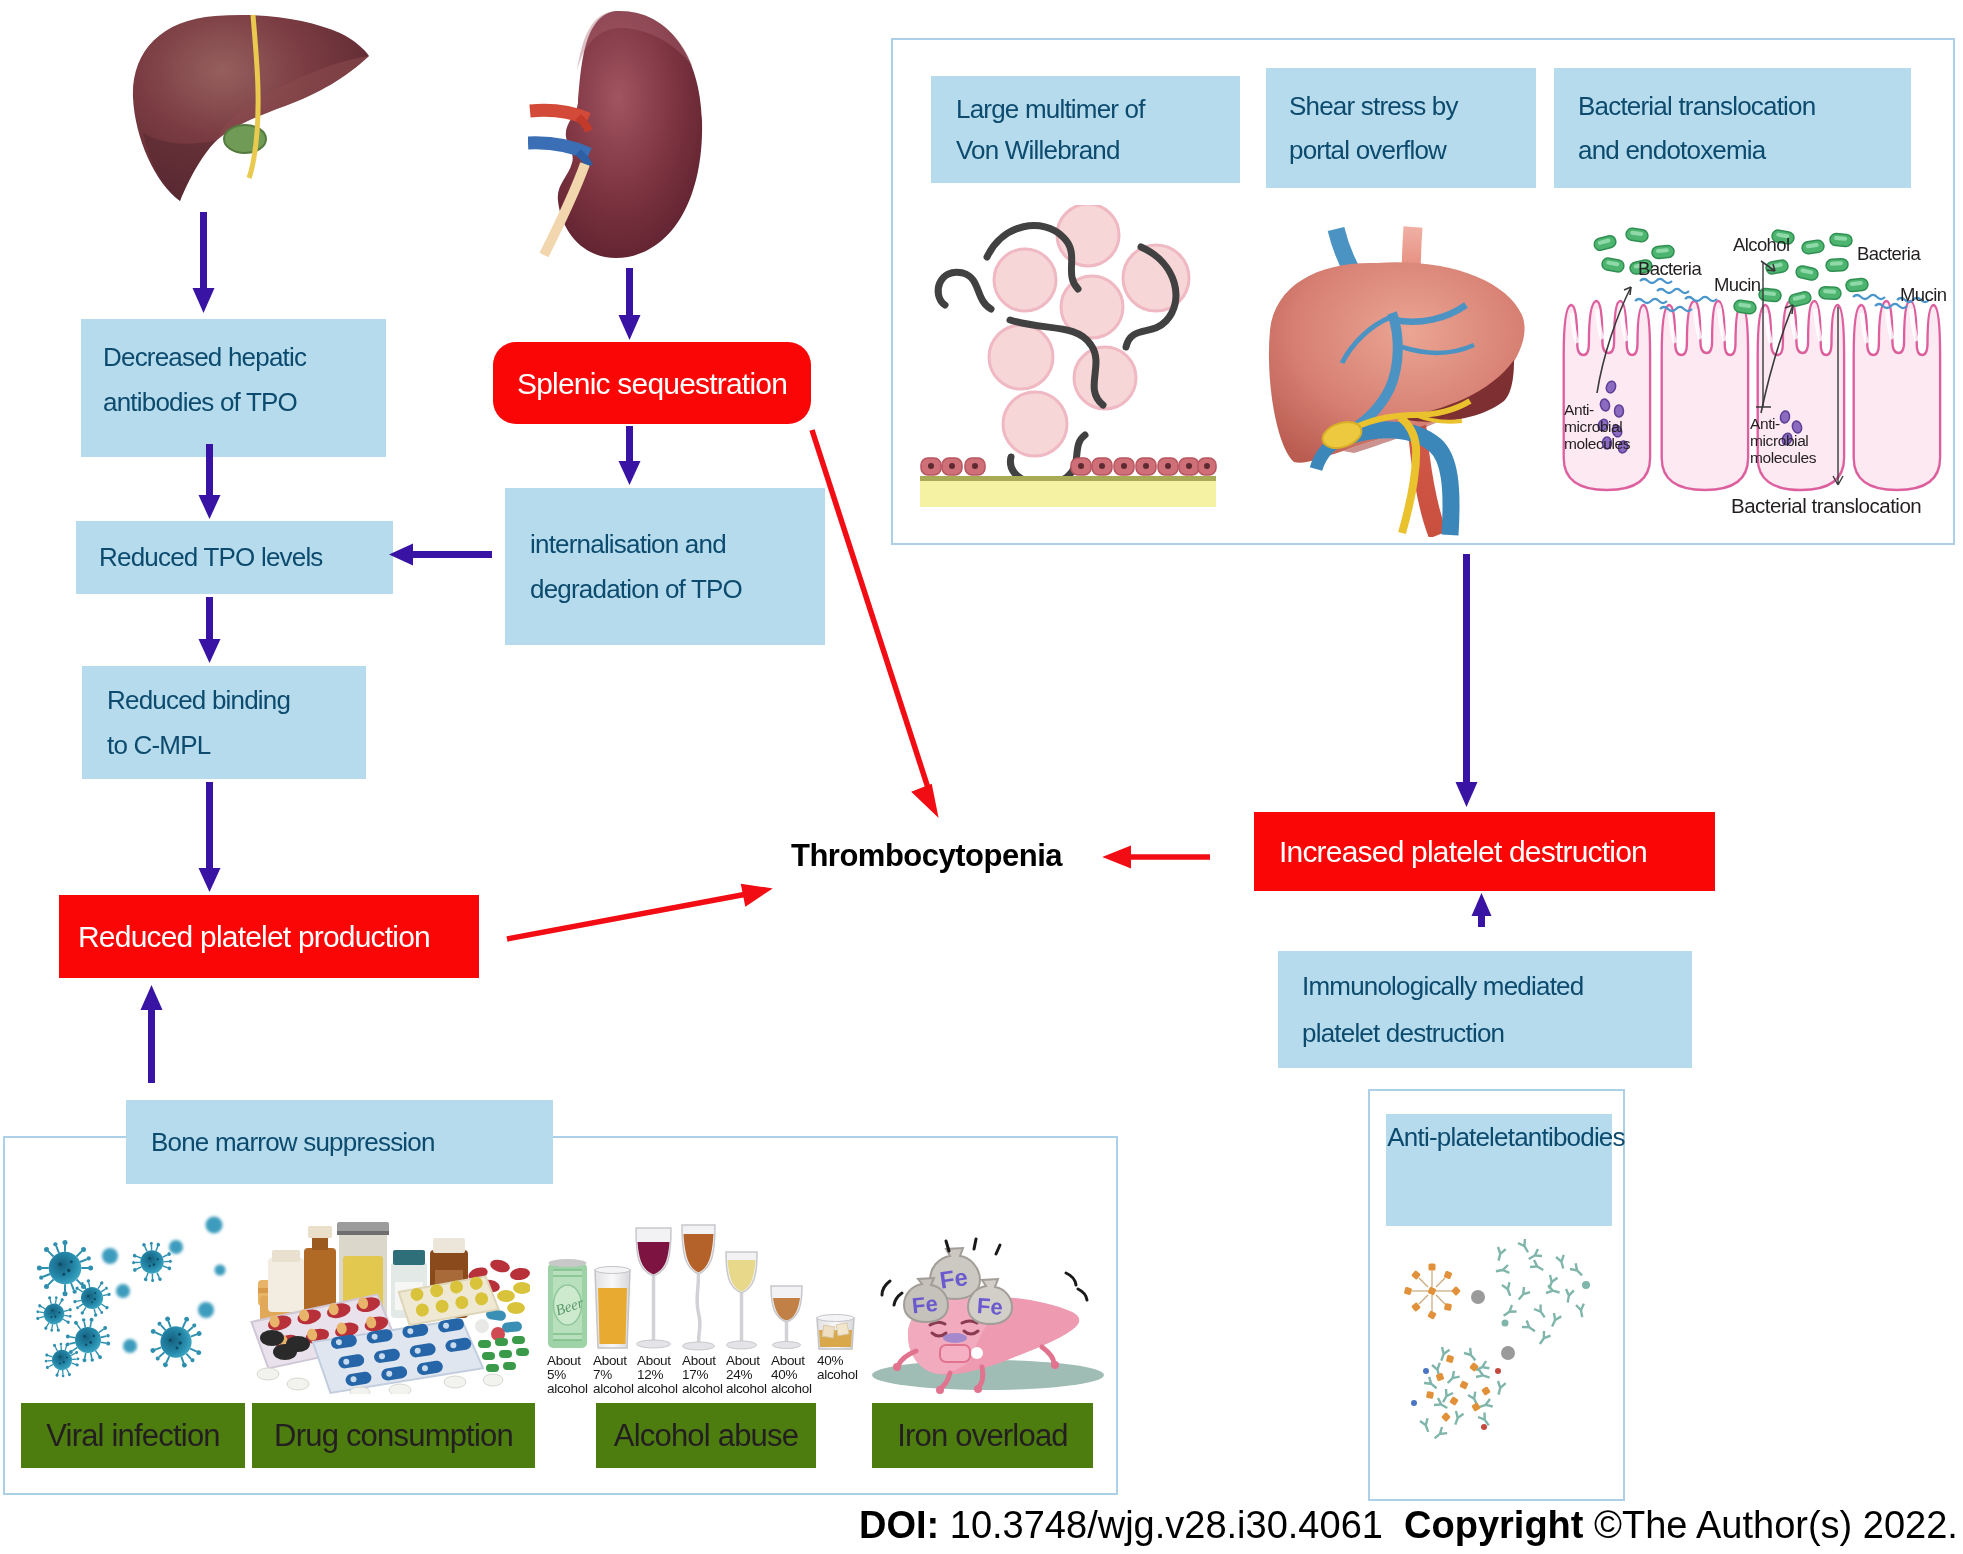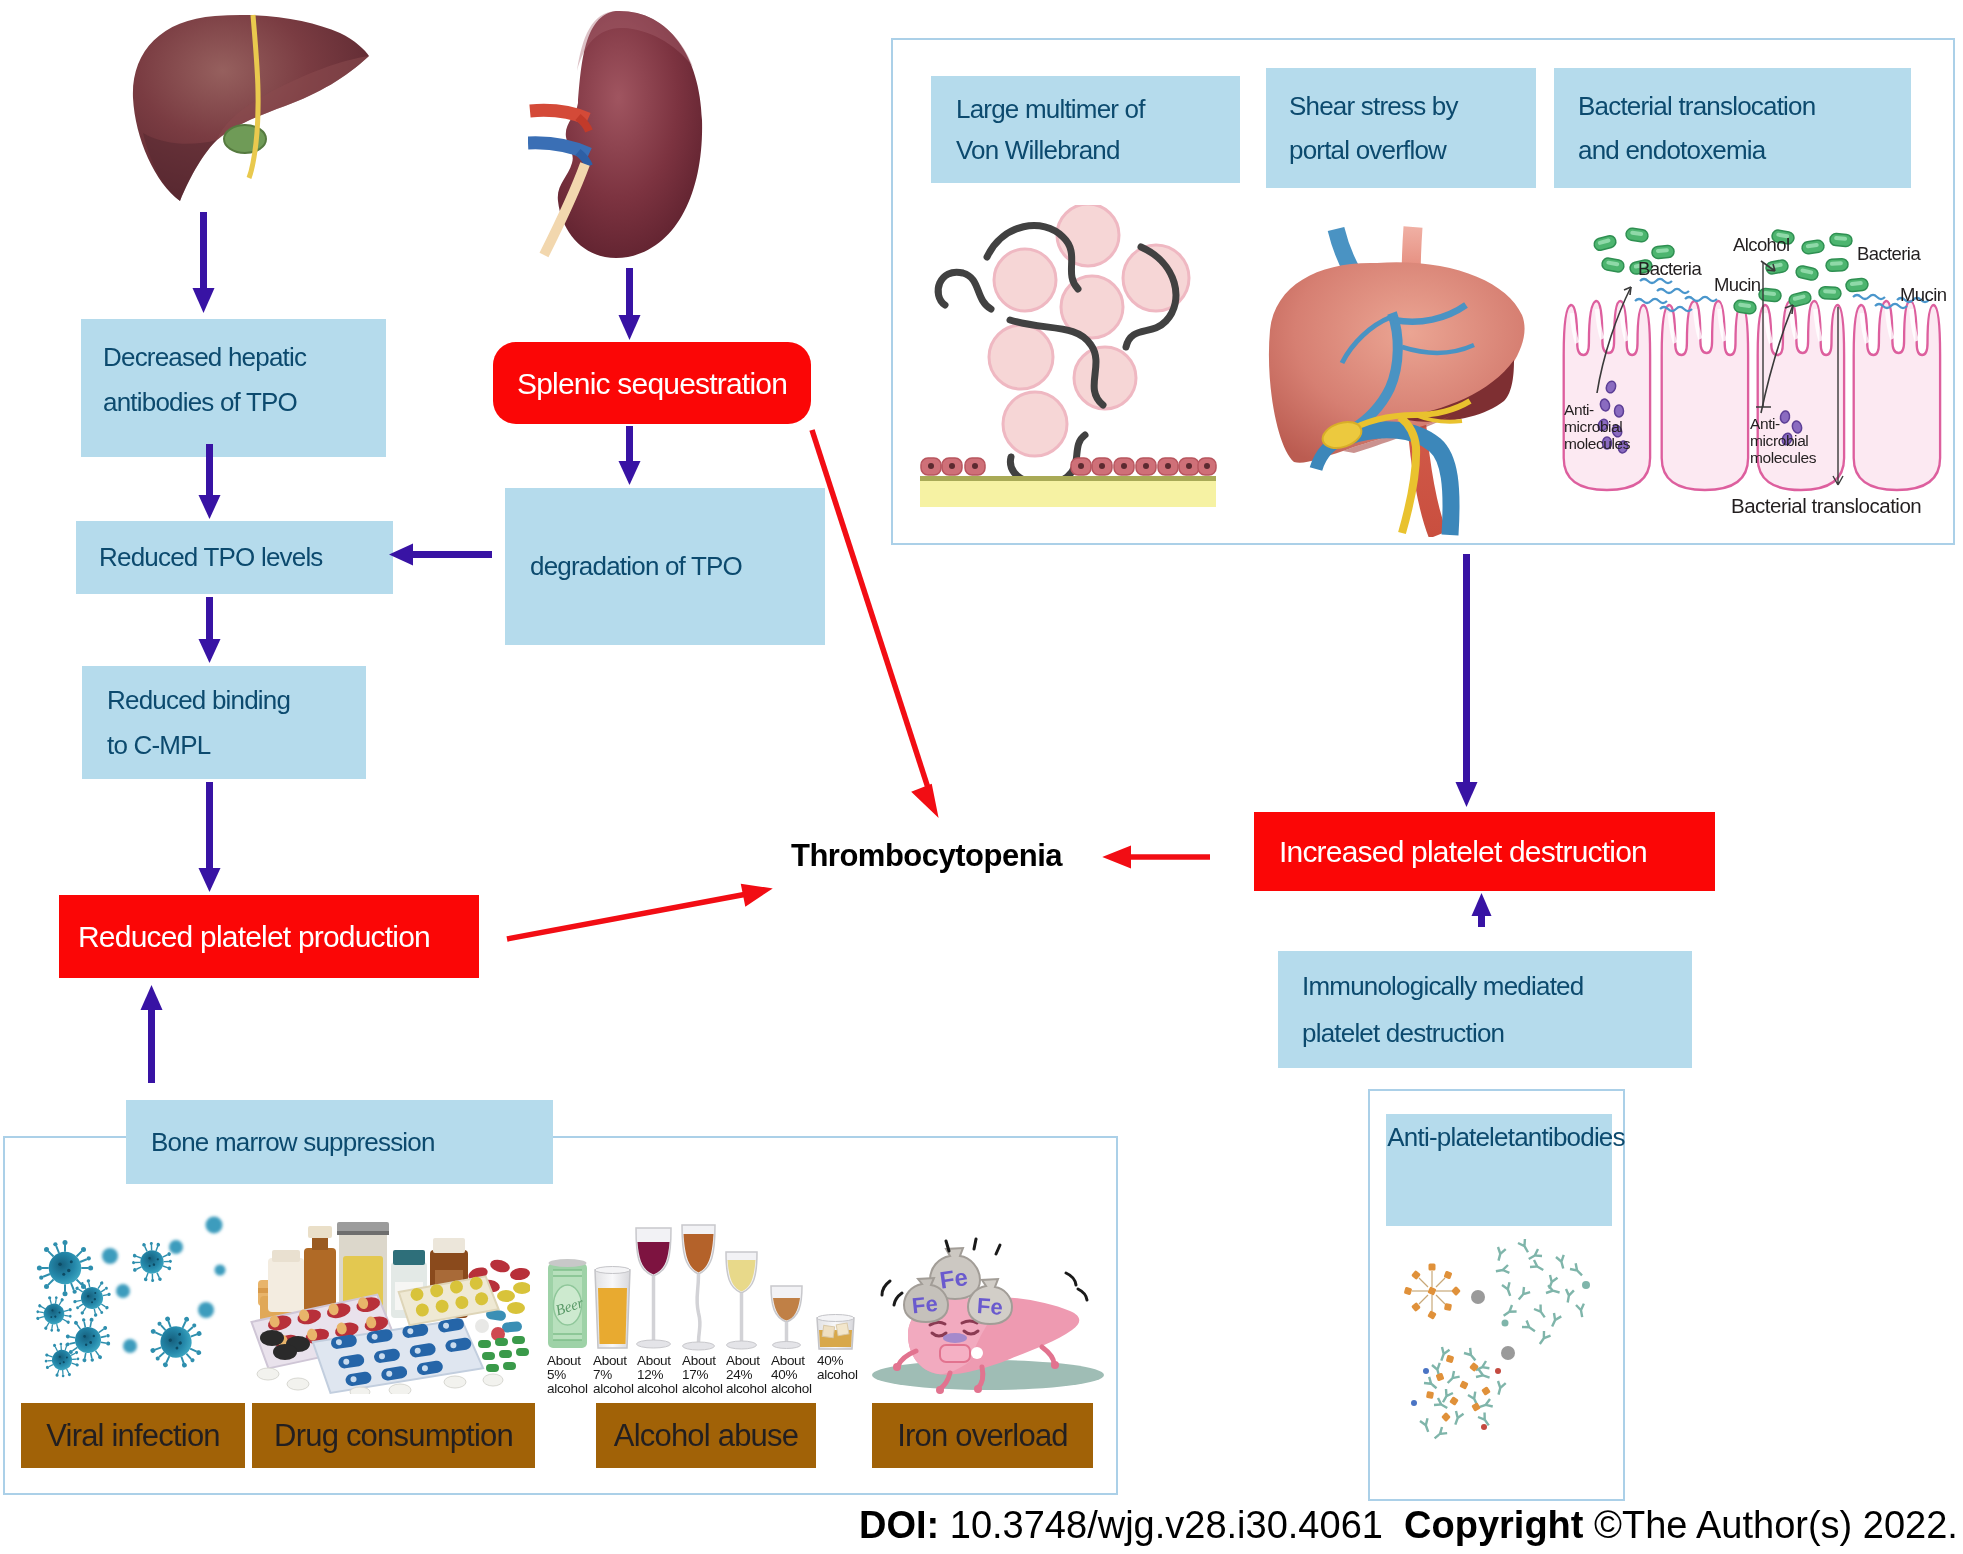--- a/index.html
+++ b/index.html
@@ -3,21 +3,21 @@
 <meta charset="utf-8">
 <style>
   html,body{margin:0;padding:0;}
   body{width:1963px;height:1554px;position:relative;background:#ffffff;
        font-family:"Liberation Sans", sans-serif;overflow:hidden;}
   .abs{position:absolute;}
   .bluebox{position:absolute;background:#b5dbec;color:#0c4a6e;font-size:26px;
            letter-spacing:-0.8px;line-height:45px;white-space:nowrap;}
   .redbox{position:absolute;background:#fb0606;color:#ffffff;font-size:30px;
           letter-spacing:-0.8px;line-height:45px;white-space:nowrap;}
-  .pinkbox{position:absolute;background:#a16207;color:#231f20;font-size:31px;letter-spacing:-0.8px;
+  .pinkbox{position:absolute;background:#4d7c0f;color:#231f20;font-size:31px;letter-spacing:-0.8px;
            display:flex;align-items:center;justify-content:center;white-space:nowrap;}
   .panel{position:absolute;border:2px solid #abd0e8;background:#ffffff;}
 </style>
 </head>
 <body>
 
 <div class="panel" style="left:891px;top:38px;width:1060px;height:503px;"></div>
 <div class="panel" style="left:3px;top:1136px;width:1111px;height:355px;"></div>
 <div class="panel" style="left:1368px;top:1089px;width:253px;height:408px;"></div>
 
@@ -40,20 +40,21 @@
   display:flex;align-items:center;">Reduced platelet production</div>
 
 <div class="bluebox" style="left:126px;top:1100px;width:402px;height:84px;padding:0 0 0 25px;
   display:flex;align-items:center;">Bone marrow suppression</div>
 
 <div class="redbox" style="left:493px;top:342px;width:318px;height:82px;
   display:flex;align-items:center;justify-content:center;border-radius:23px;">Splenic sequestration</div>
 
 <div class="bluebox" style="left:505px;top:488px;width:295px;height:157px;padding:0 0 0 25px;
   display:flex;flex-direction:column;justify-content:center;">
+    <div>internalisation and</div>
     <div>degradation of TPO</div>
   </div>
 
 <div class="redbox" style="left:1254px;top:812px;width:436px;height:79px;padding:0 0 0 25px;
   display:flex;align-items:center;">Increased platelet destruction</div>
 
 <div class="bluebox" style="left:1278px;top:928px;width:390px;height:117px;padding:0 0 0 24px;
   display:flex;flex-direction:column;justify-content:center;line-height:47px;margin-top:23px;">
   <div>Immunologically mediated</div>
     <div>platelet destruction</div>

